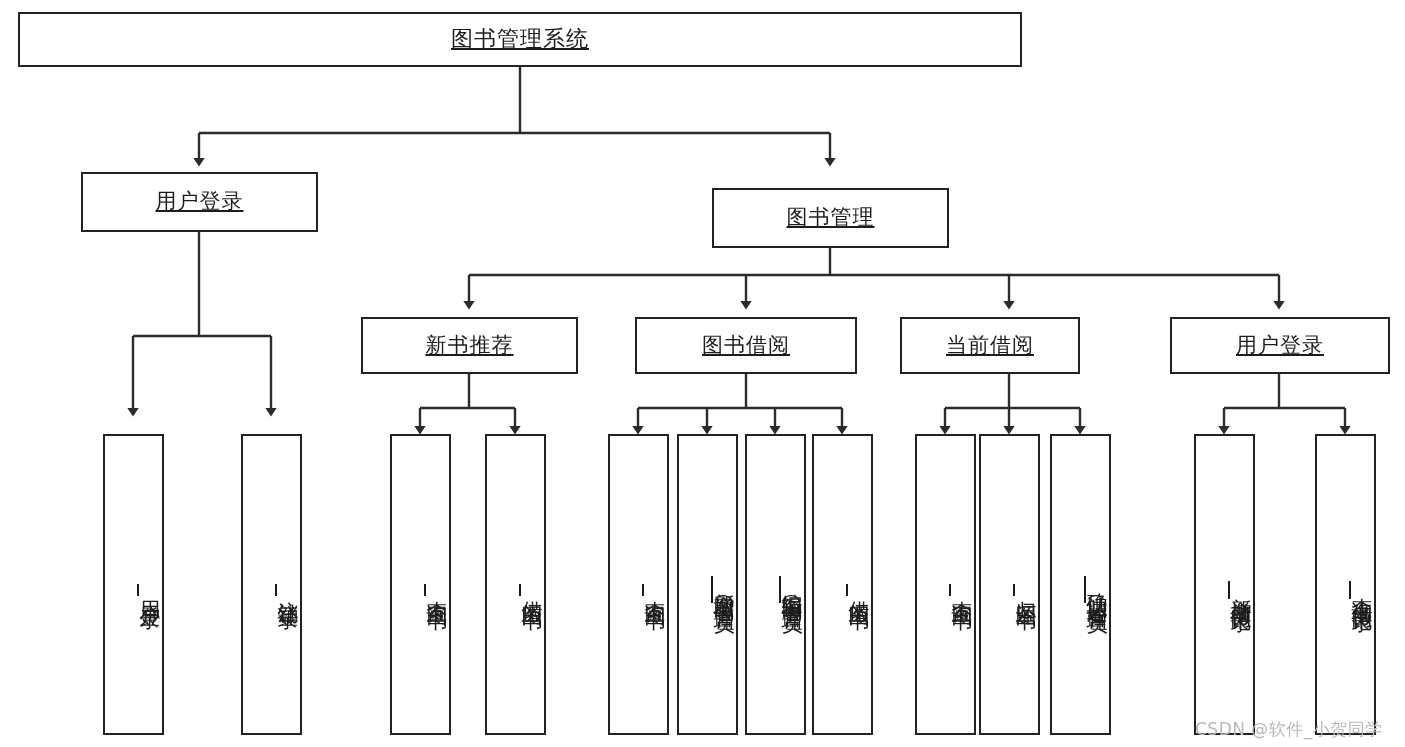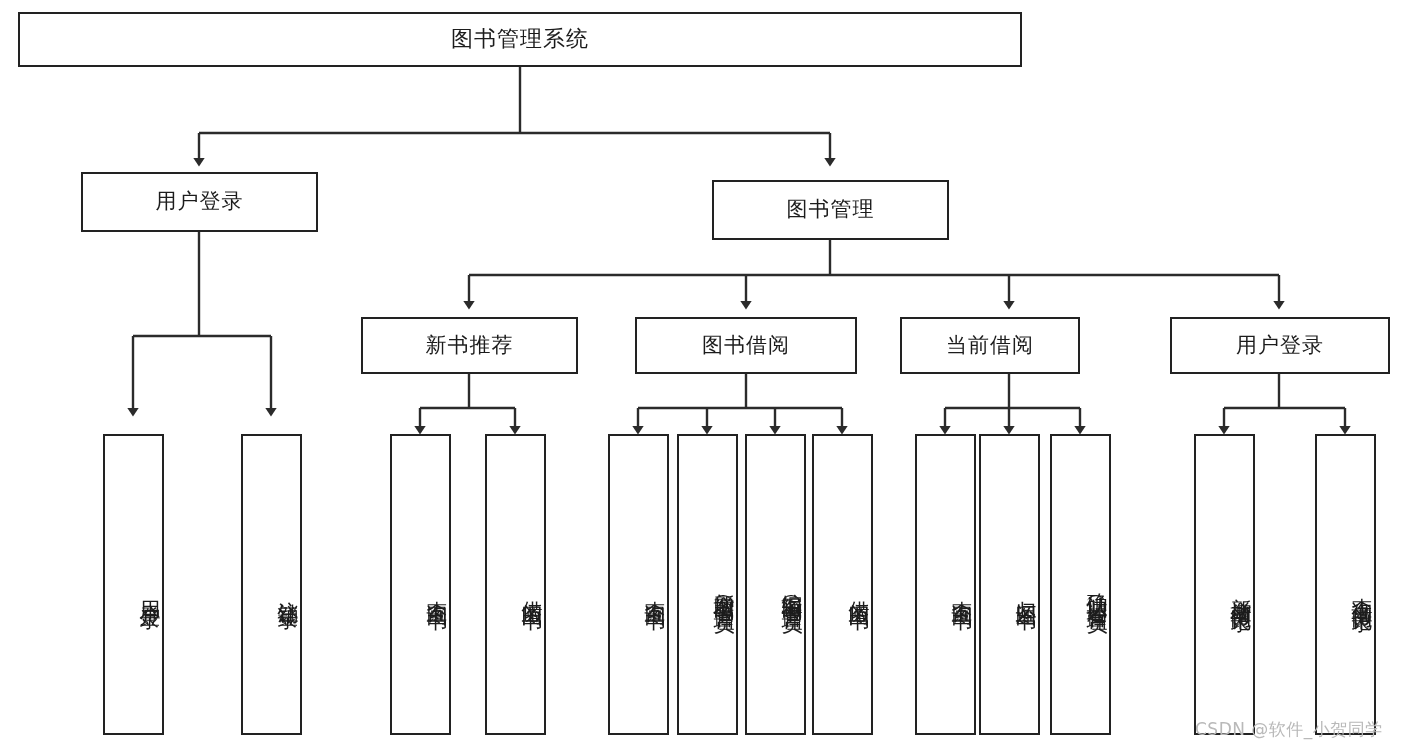--- a/index.html
+++ b/index.html
@@ -29,20 +29,21 @@
   .node {
     position: absolute;
     box-sizing: border-box;
     border: 2px solid #222222;
     background: #ffffff;
     color: #1c1c1c;
     display: flex;
     align-items: center;
     justify-content: center;
     letter-spacing: 1px;
+    text-decoration: underline;
   }
   .node.h {
     font-size: 21px;
     line-height: 1.2;
   }
   .node.root {
     font-size: 22px;
   }
   .node.v {
     writing-mode: vertical-rl;
@@ -124,21 +125,21 @@
     </g>
   </svg>
 
   <div class="node h root" style="left:18px; top:12px; width:1004px; height:55px;">
     <span>图书管理系统</span>
   </div>
 
   <div class="node h" style="left:81px; top:172px; width:237px; height:60px;">
     <span>用户登录</span>
   </div>
-  <div class="node h" style="left:712px; top:180px; width:237px; height:60px;">
+  <div class="node h" style="left:712px; top:188px; width:237px; height:60px;">
     <span>图书管理</span>
   </div>
 
   <div class="node h" style="left:361px; top:317px; width:217px; height:57px;">
     <span>新书推荐</span>
   </div>
   <div class="node h" style="left:635px; top:317px; width:222px; height:57px;">
     <span>图书借阅</span>
   </div>
   <div class="node h" style="left:900px; top:317px; width:180px; height:57px;">

